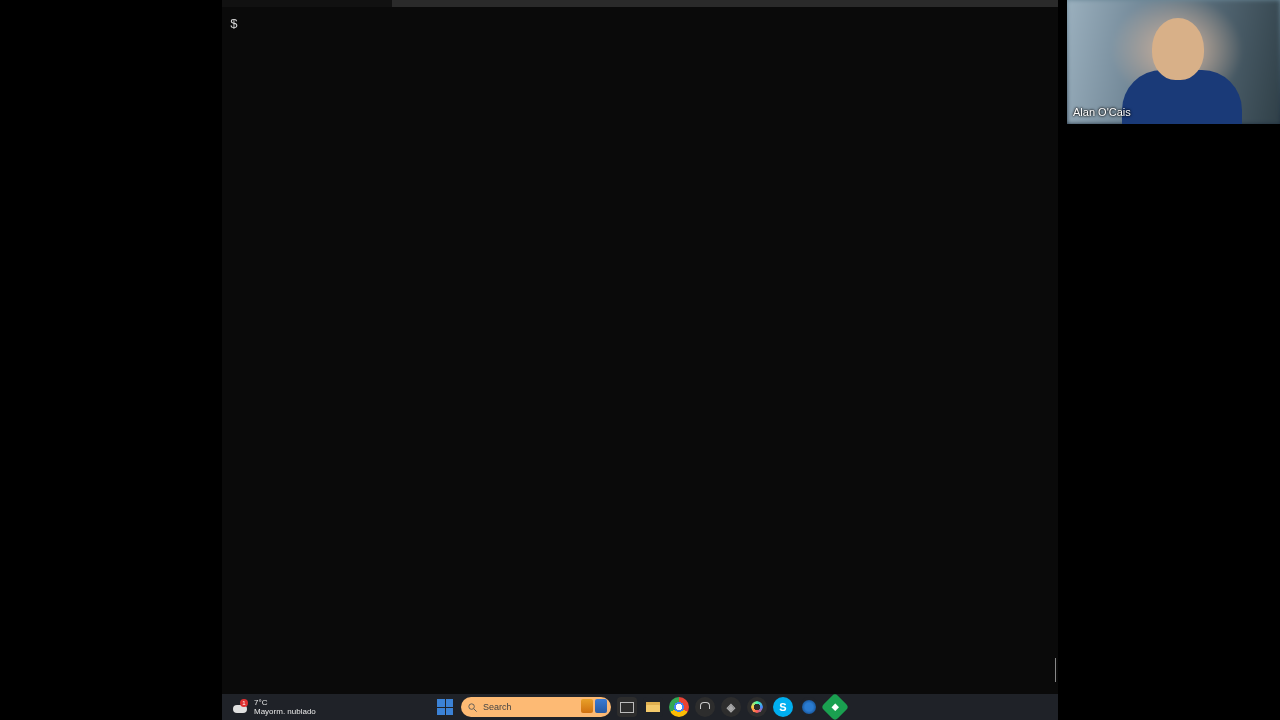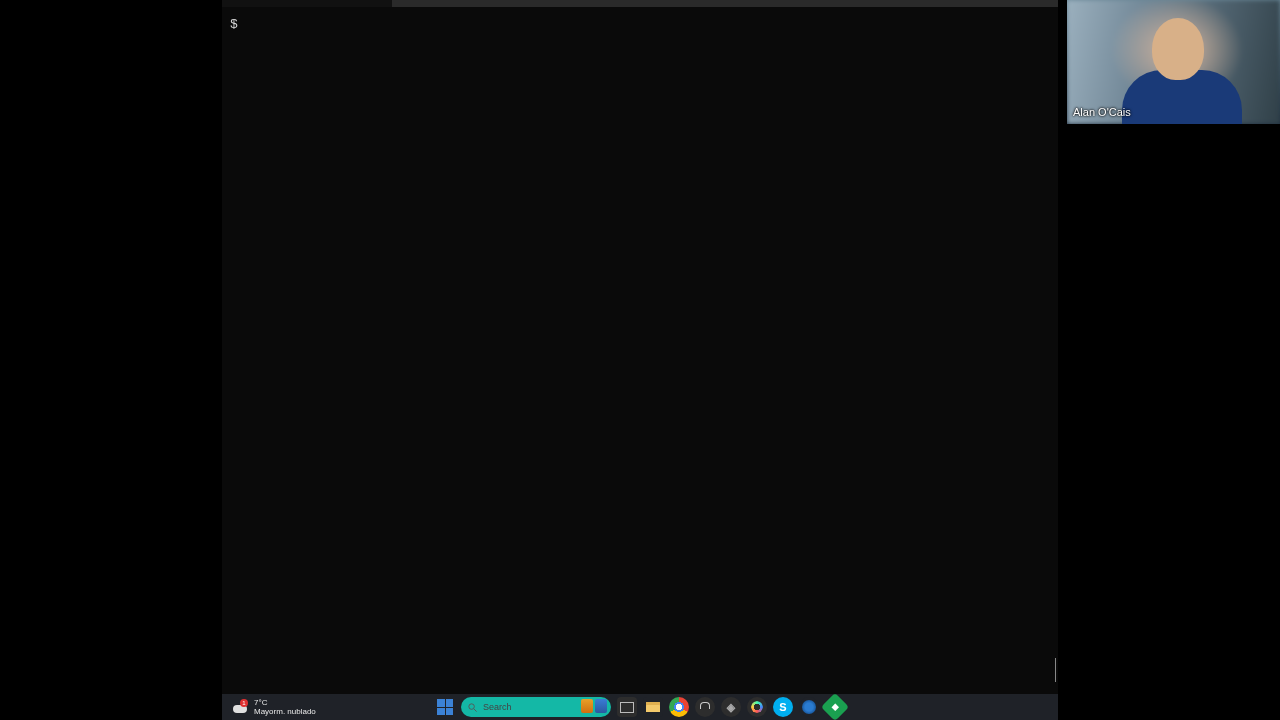--- a/index.html
+++ b/index.html
@@ -107,21 +107,21 @@
     grid-template-rows: 1fr 1fr;
     gap: 1px;
     padding: 2px;
   }
   .start-btn span {
     background: #3b82d6;
   }
 
   .search-pill {
     width: 150px; height: 20px;
-    background: #14b8a6;
+    background: #fdba74;
     border-radius: 10px;
     display: flex;
     align-items: center;
     gap: 5px;
     padding: 0 6px;
     font-size: 9px;
     color: #444;
     position: relative;
   }
   .search-pill svg { width: 11px; height: 11px; fill: none; stroke: #555; stroke-width: 2; }

